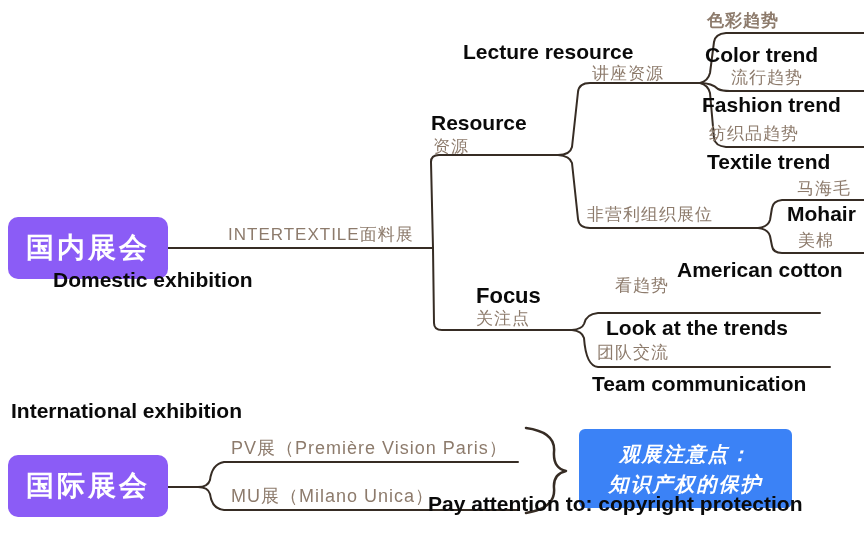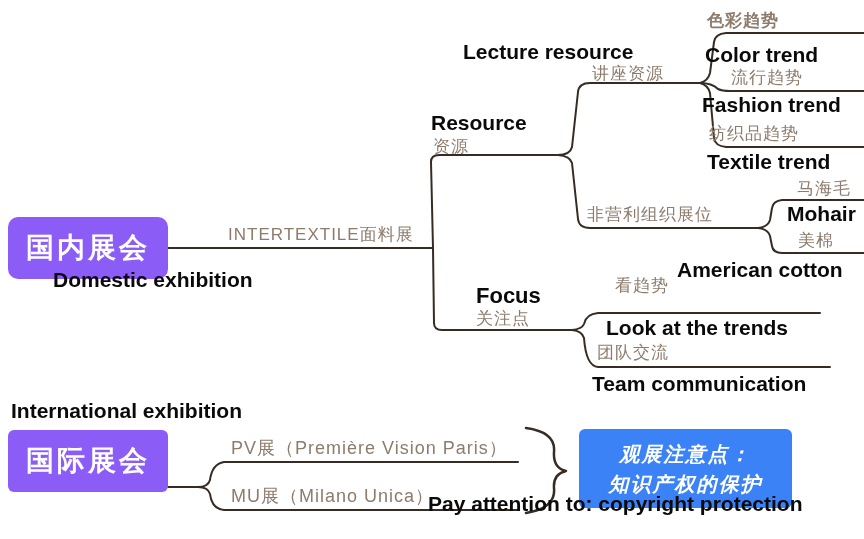--- a/index.html
+++ b/index.html
@@ -81,21 +81,21 @@
       <path d="M 168 487 H 198 Q 208 487 210 480 Q 212 464 224 462 H 518"></path>
       <path d="M 198 487 Q 208 487 210 494 Q 212 509 224 510 H 518"></path>
 
       <path stroke-width="2.5" d="M 526 428 Q 556 432 554 452 Q 553 468 566 471 Q 553 474 554 488 Q 556 508 526 513"></path>
     </g>
   </svg>
 
   <div class="node" style="left:8px;top:217px;">
     <span>国内展会</span>
   </div>
-  <div class="node" style="left:8px;top:430px;border-radius:6px;">
+  <div class="node" style="left:8px;top:455px;">
     <span>国际展会</span>
   </div>
   <div class="note">
     <span>观展注意点：</span>
     <span>知识产权的保护</span>
   </div>
 
   <div class="abs zh" style="left:707px;top:9px;font-weight:bold;">色彩趋势</div>
   <div class="abs zh" style="left:592px;top:62px;">讲座资源</div>
   <div class="abs zh" style="left:731px;top:66px;">流行趋势</div>

